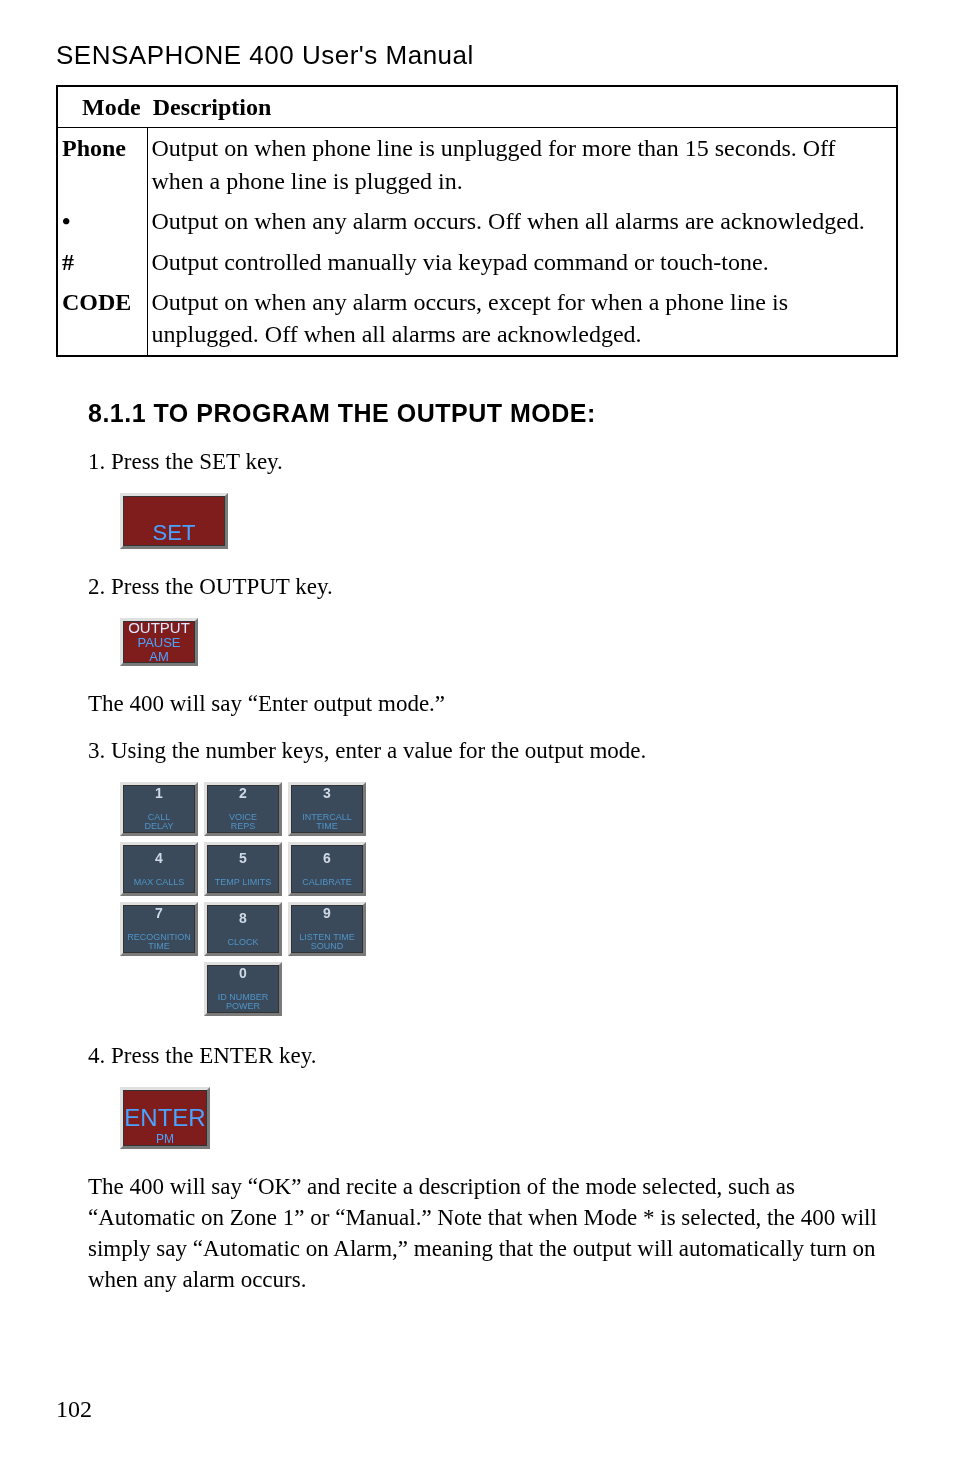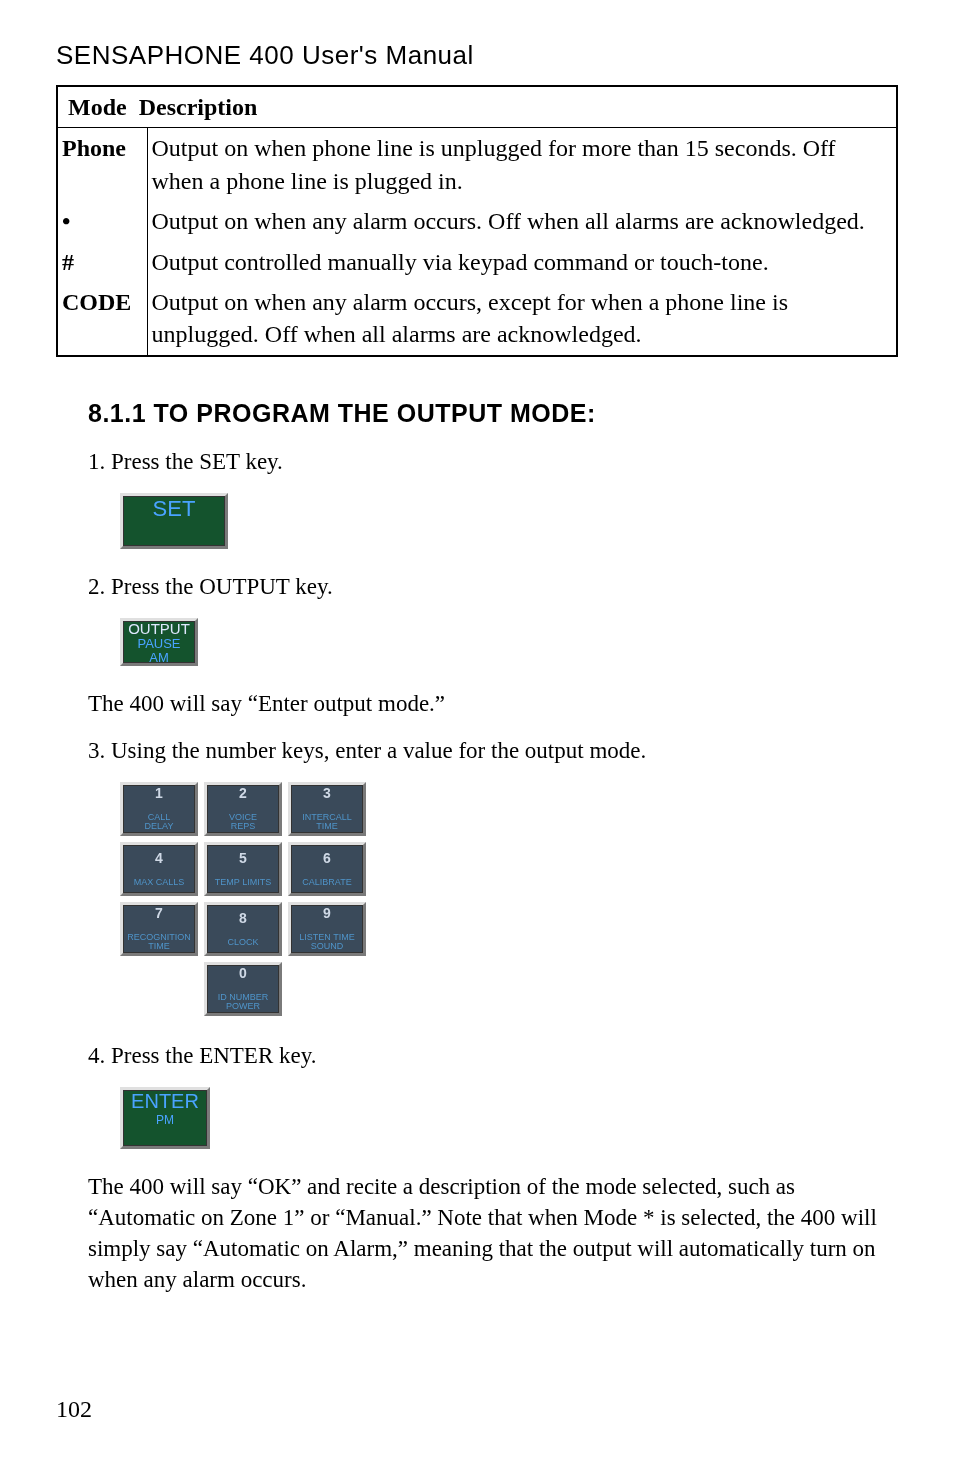--- a/index.html
+++ b/index.html
@@ -30,21 +30,21 @@
     padding: 4px 4px;
     font-size: 24px;
     font-family: 'Times New Roman', Times, serif;
     vertical-align: top;
     text-align: left;
     line-height: 1.35;
   }
   table.mode-table .head-row td {
     border-bottom: 1px solid #000;
     font-weight: bold;
-    padding: 4px 10px;
+    padding: 4px 24px;
   }
   table.mode-table .mode-col { font-weight: bold; width: 90px; }
   .section-heading {
     font-family: 'Arial Black', Arial, sans-serif;
     font-weight: 900;
     font-size: 25px;
     letter-spacing: 0.5px;
     margin-left: 32px;
     margin-bottom: 18px;
   }
@@ -54,27 +54,27 @@
     line-height: 1.35;
     margin-left: 32px;
     margin-right: 10px;
     margin-bottom: 16px;
   }
   .key-row { margin-left: 64px; margin-bottom: 22px; }
   .btn {
     display: inline-flex;
     flex-direction: column;
     align-items: center;
-    justify-content: flex-start;
+    justify-content: flex-end;
     font-family: Arial, sans-serif;
     border: 3px solid #7a7a7a;
     border-top-color: #e0e0e0;
     border-left-color: #e0e0e0;
     box-shadow: inset 0 0 0 1px #333;
-    background: #14532d;
+    background: #7f1d1d;
     margin-right: 6px;
     vertical-align: top;
   }
   .big-face { width: 108px; height: 56px; font-size: 22px; color: #4aa3ff; }
   .small-face { width: 78px; height: 48px; }
   .small-face .line1 { color: #dfe8ff; font-size: 15px; line-height: 1; }
   .small-face .line2 { color: #4aa3ff; font-size: 13px; line-height: 1; margin-top: 1px; }
   .enter-face { width: 90px; height: 62px; }
   .keypad { margin-left: 64px; margin-bottom: 24px; }
   .keypad-row { display: flex; gap: 6px; margin-bottom: 6px; }
@@ -202,20 +202,20 @@
         <span class="num">0</span>
         <span class="lbl">ID NUMBER<br>POWER</span>
       </div>
   </div>
 </div>
 
 <div class="body-text">4. Press the ENTER key.</div>
 
 <div class="key-row">
   <div class="btn enter-face">
-    <span class="line1" style="color:#4aa3ff;font-size:20px;">ENTER</span>
+    <span class="line1" style="color:#4aa3ff;font-size:24px;">ENTER</span>
     <span class="line2" style="color:#4aa3ff;font-size:12px;">PM</span>
   </div>
 </div>
 
 <div class="body-text">The 400 will say “OK” and recite a description of the mode selected, such as “Automatic on Zone 1” or “Manual.” Note that when Mode * is selected, the 400 will simply say “Automatic on Alarm,” meaning that the output will automatically turn on when any alarm occurs.</div>
 
 <div class="page-num">102</div>
 
 </body></html>

